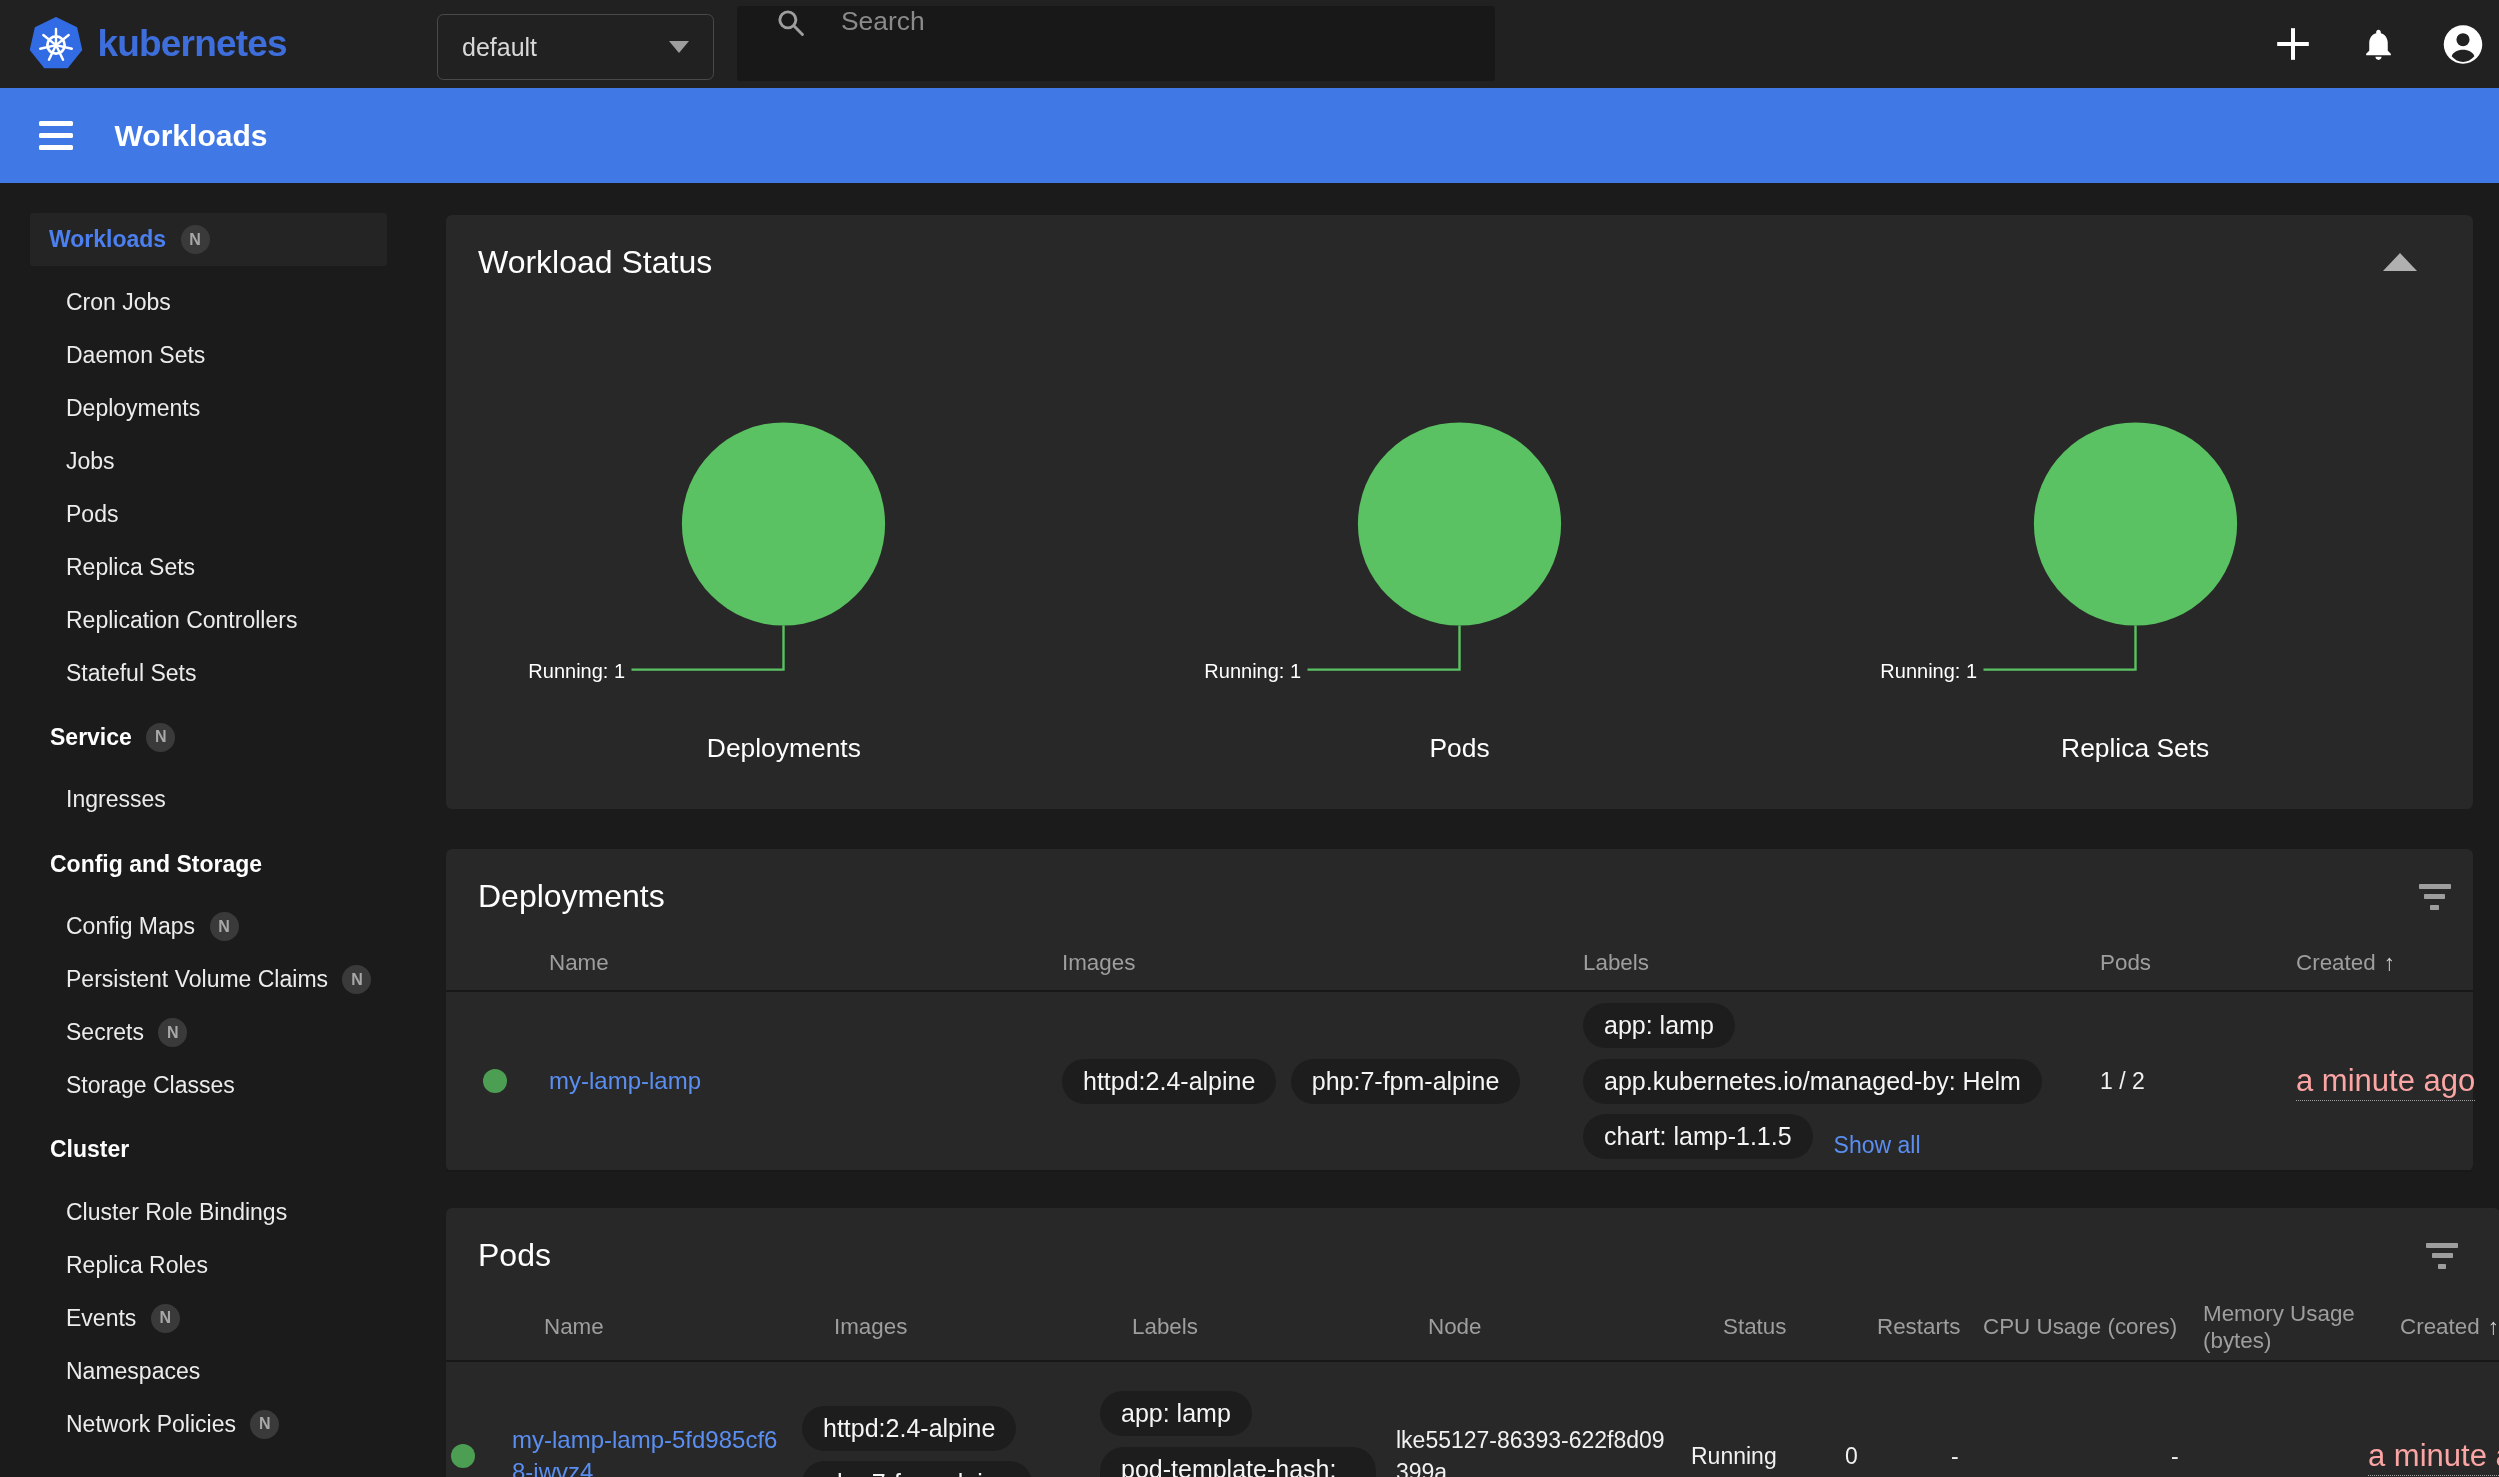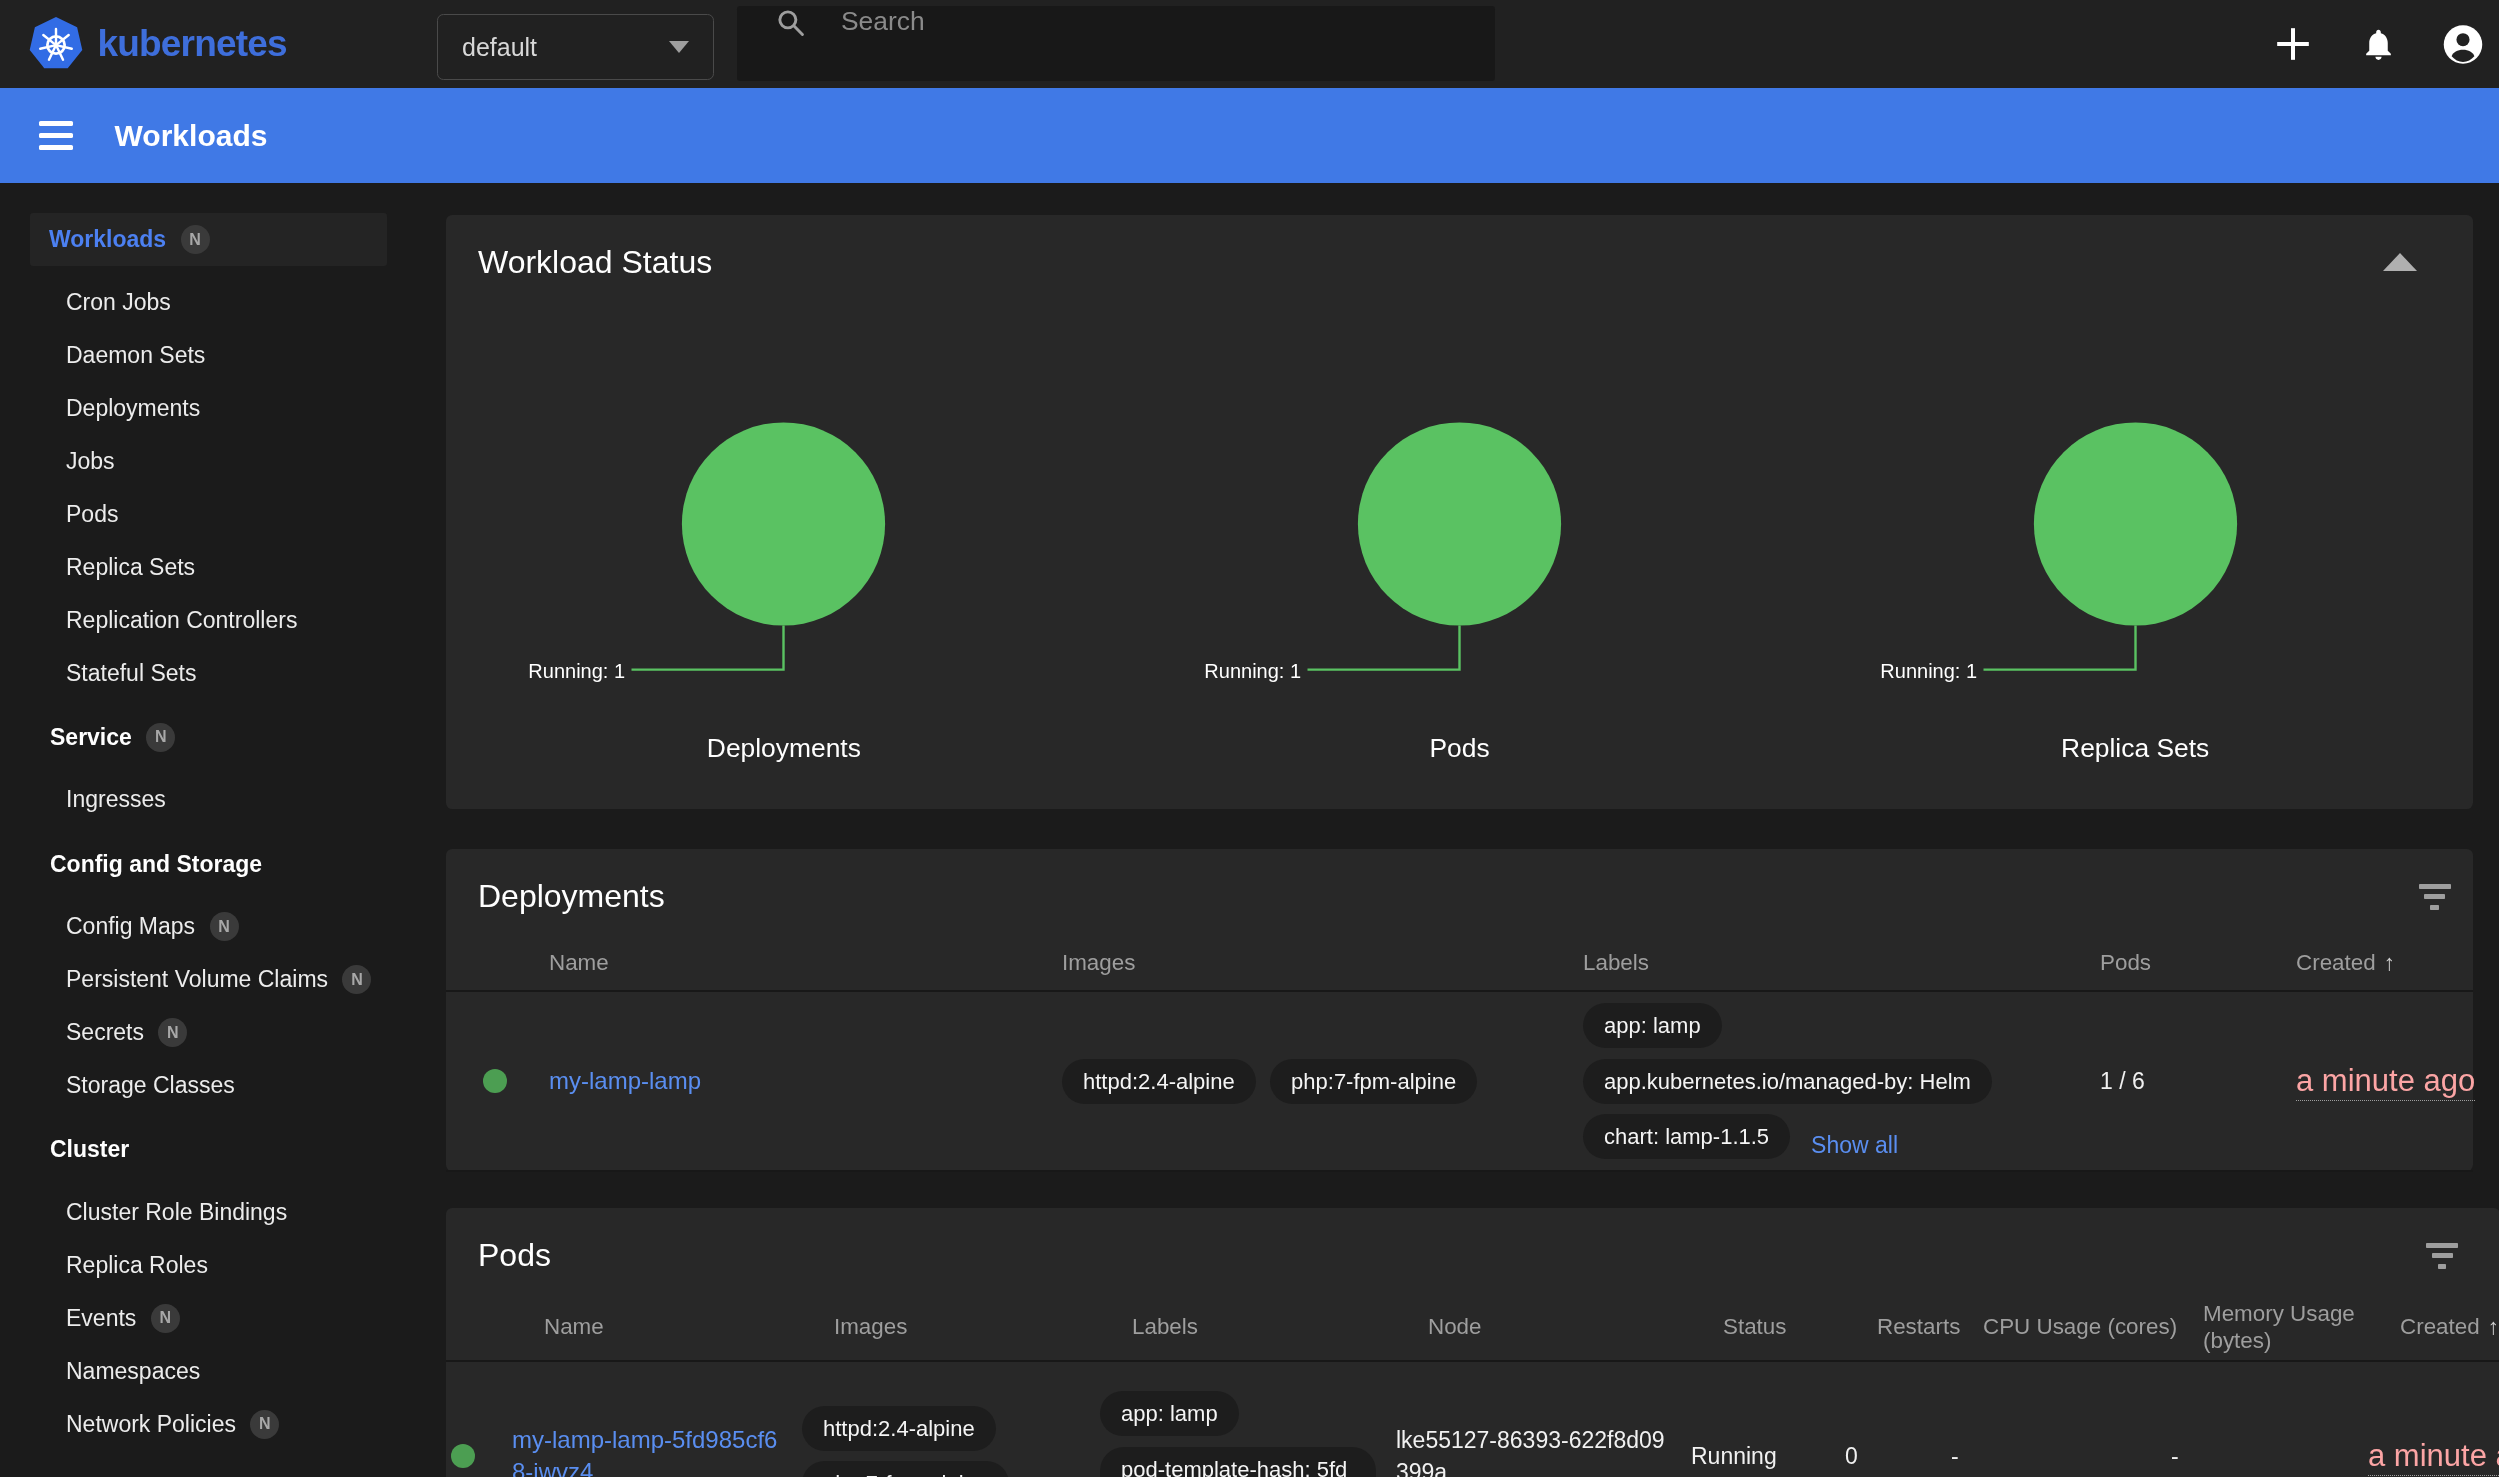--- a/index.html
+++ b/index.html
@@ -69,21 +69,21 @@
   .dep-grid{display:grid;grid-template-columns:71px 513px 521px 517px 196px 1fr;padding-left:32px}
   .dep-grid.thead{height:58px}
   .dep-grid.trow{min-height:176px;align-items:center;border-bottom:2.4px solid var(--divider)}
   .pods-grid{display:grid;grid-template-columns:66px 290px 298px 296px 295px 154px 106px 220px 197px 1fr;padding-left:32px}
   .pods-grid.thead{height:69px}
   .pods-grid.trow{min-height:188px;align-items:center;padding:13px 0}
   .sort-arrow{color:#d0d0d0;margin-left:8px;font-size:22.4px}
   .cellhead{padding-right:19px;line-height:27px}
   .status-dot{width:24px;height:24px;border-radius:50%;background:var(--dotgreen);margin-left:4.8px}
   .res-link{color:var(--link);font-size:24px;text-decoration:none;cursor:pointer;word-break:break-all;padding-right:24px;line-height:32px;display:inline-block}
-  .chip{display:inline-flex;background:var(--chip);border-radius:24px;padding:8px 21px;font-size:22px;line-height:29px;color:#f5f5f5;width:fit-content}
+  .chip{display:inline-flex;background:var(--chip);border-radius:24px;padding:8px 21px;font-size:25px;line-height:29px;color:#f5f5f5;width:fit-content}
   .chip.wrap{max-width:276px;word-break:break-all;white-space:normal}
   .chips-row{display:flex;gap:14.4px;flex-wrap:wrap;padding-right:16px}
   .chips-col{display:flex;flex-direction:column;gap:10.4px;padding:11.2px 0}
   .labels-line{display:flex;align-items:flex-end;gap:21px}
   .show-all{color:var(--link);font-size:23px;cursor:pointer}
   .cell-text{font-size:23px;color:#f1f1f1;padding-right:16px;line-height:32px}
   .cell-text.breakall{word-break:break-all}
   .created{font-size:31px;color:#fca5a5;border-bottom:1.6px dotted #9e9e9e;padding-bottom:2.4px;white-space:nowrap}
 </style>
 </head>
@@ -289,21 +289,21 @@
           <span class="chip">php:7-fpm-alpine</span>
         </span>
         <span class="chips-col">
           <span class="chip">app: lamp</span>
           <span class="chip">app.kubernetes.io/managed-by: Helm</span>
           <span class="labels-line">
             <span class="chip">chart: lamp-1.1.5</span>
             <span class="show-all">Show all</span>
           </span>
         </span>
-        <span class="cell-text">1 / 6</span>
+        <span class="cell-text">1 / 2</span>
         <span><span class="created">a minute ago</span></span>
       </div>
     </section>
 
     <section class="card podscard">
       <div class="card-title">Pods</div>
       <div class="filter-icon">
           <div class="f1"></div>
           <div class="f2"></div>
           <div class="f3"></div>

